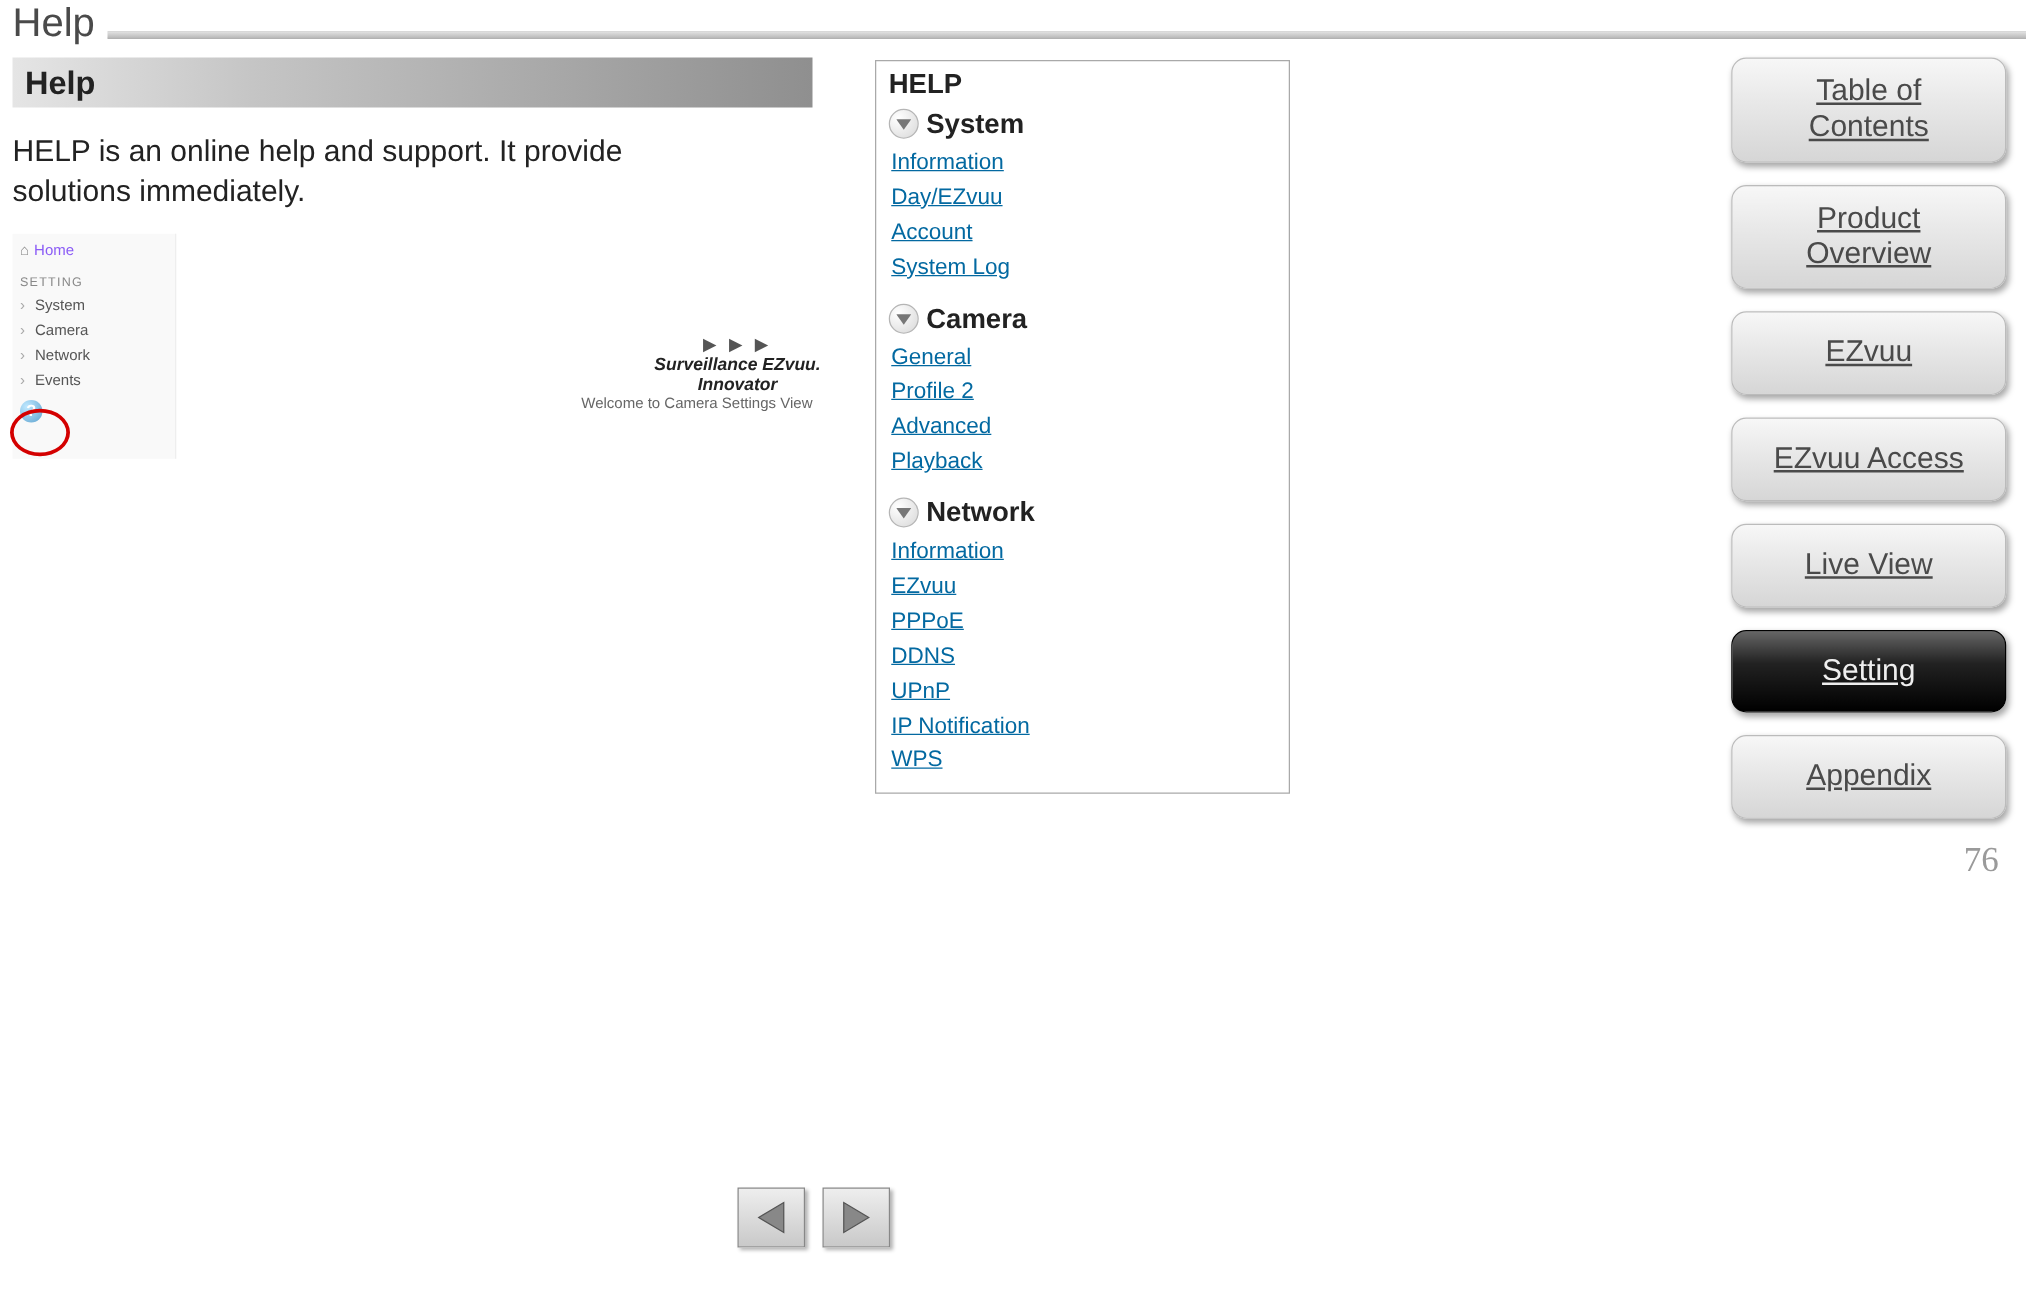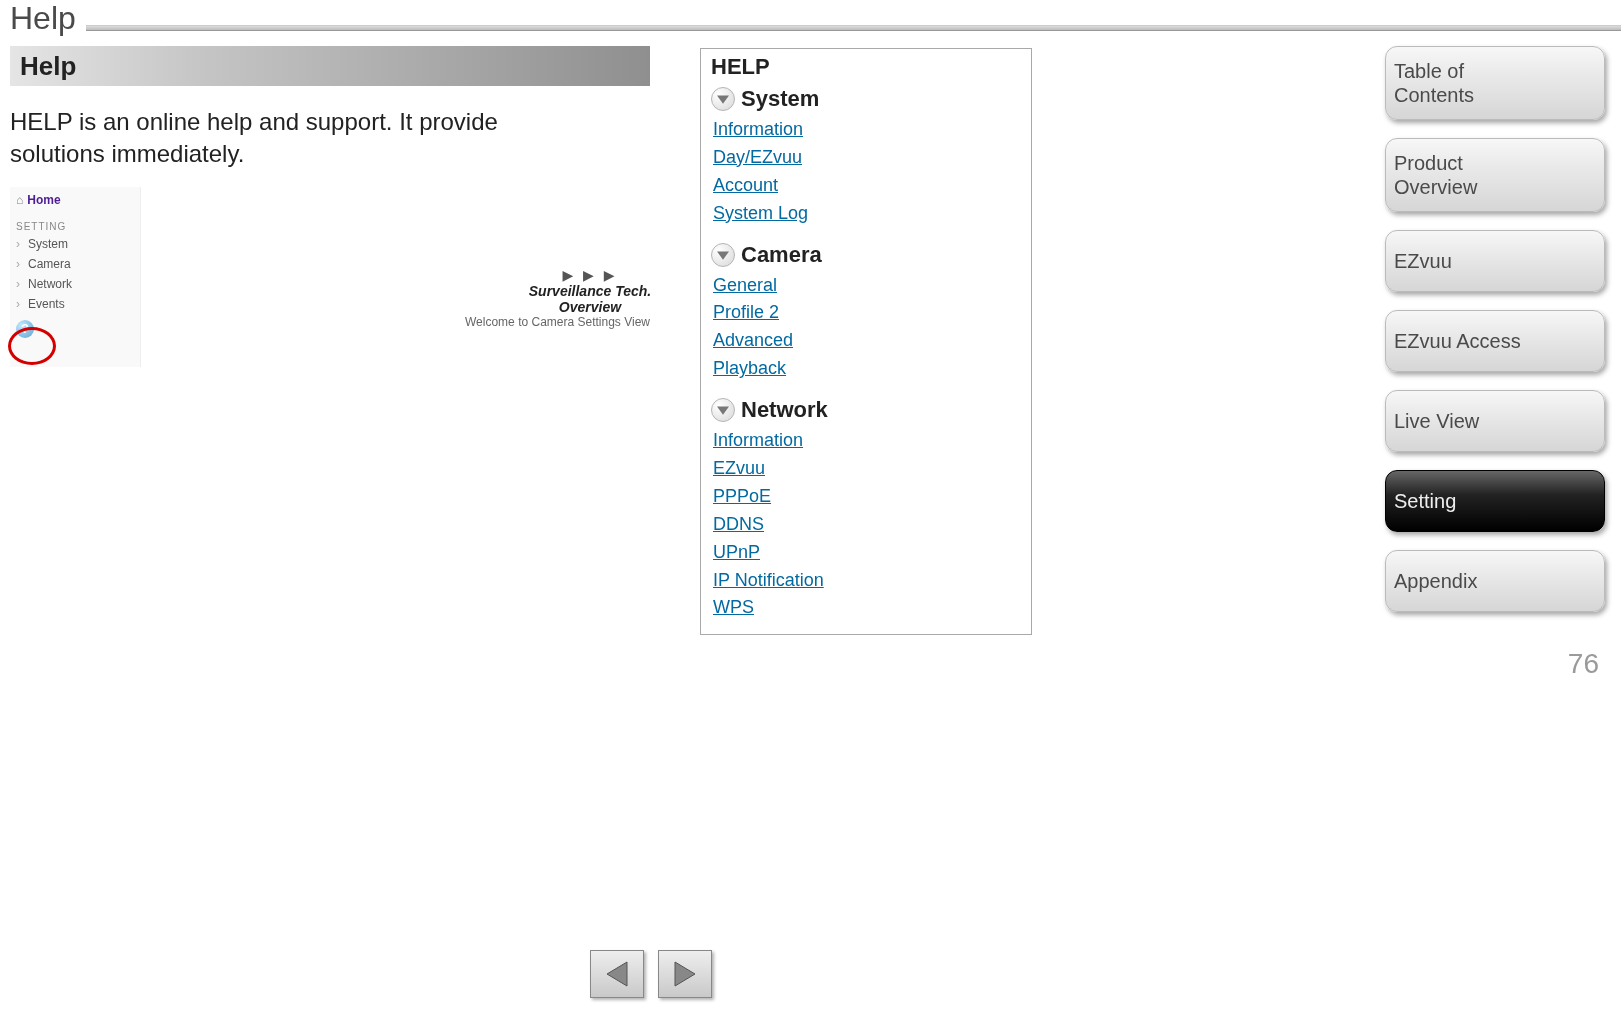--- a/index.html
+++ b/index.html
@@ -43,39 +43,41 @@
     display: flex;
     flex-direction: column;
     gap: 18px;
   }
   .nav-btn {
     border: 1px solid #bbb;
     border-radius: 12px;
     background: linear-gradient(to bottom, #f7f7f7 0%, #e9e9e9 40%, #d6d6d6 100%);
     box-shadow: 2px 3px 5px rgba(0,0,0,0.35);
     color: #4a4a4a;
-    font-size: 20px;
-    text-align: left;
+    font-size: 24px;
+    text-align: center;
     padding: 12px 8px;
     line-height: 1.2;
     cursor: pointer;
     user-select: none;
+    text-decoration: underline;
   }
   .nav-btn.tall { padding-top: 18px; padding-bottom: 18px; }
   .nav-btn.active {
     background: linear-gradient(to bottom, #666 0%, #222 40%, #000 100%);
     color: #eee;
     border-color: #000;
   }
   .page-num {
     text-align: right;
     color: #9a9a9a;
     font-size: 28px;
     padding-right: 6px;
-    margin-top: 18px;
+    margin-top: 0;
+    font-family: Liberation Serif, serif;
   }
 
   
   .left-col {
     position: absolute;
     top: 46px;
     left: 10px;
     width: 640px;
   }
   .section-bar {
@@ -107,22 +109,22 @@
   .inset .sidebar {
     position: absolute;
     top: 0; left: 0;
     width: 130px;
     height: 180px;
     background: #f9f9f9;
     border-right: 1px solid #eee;
   }
   .inset .home {
     padding: 6px 6px 10px 6px;
-    font-weight: 700;
-    color: #4c1d95;
+    font-weight: 400;
+    color: #8b5cf6;
   }
   .inset .home::before {
     content: "⌂";
     display: inline-block;
     margin-right: 4px;
     color: #888;
   }
   .inset .setting-label {
     font-size: 10px;
     letter-spacing: 1px;
@@ -262,21 +264,21 @@
       <div class="item">Camera</div>
       <div class="item">Network</div>
       <div class="item">Events</div>
       <div class="help-icon-row">
         <span class="qmark">?</span>
       </div>
     </div>
     <div class="red-circle" style="left:-2px; top:140px;"></div>
     <div class="arrows-row">
       <div class="arrows">▶ ▶ ▶</div>
-      <div class="brand">Surveillance Tech. Overview</div>
+      <div class="brand">Surveillance EZvuu. Innovator</div>
     </div>
     <div class="welcome">Welcome to Camera Settings View</div>
   </div>
 </div>
 
 <div class="help-panel">
   <div class="hp-title">HELP</div>
 
   <div class="hp-section">
     <span class="chev">

